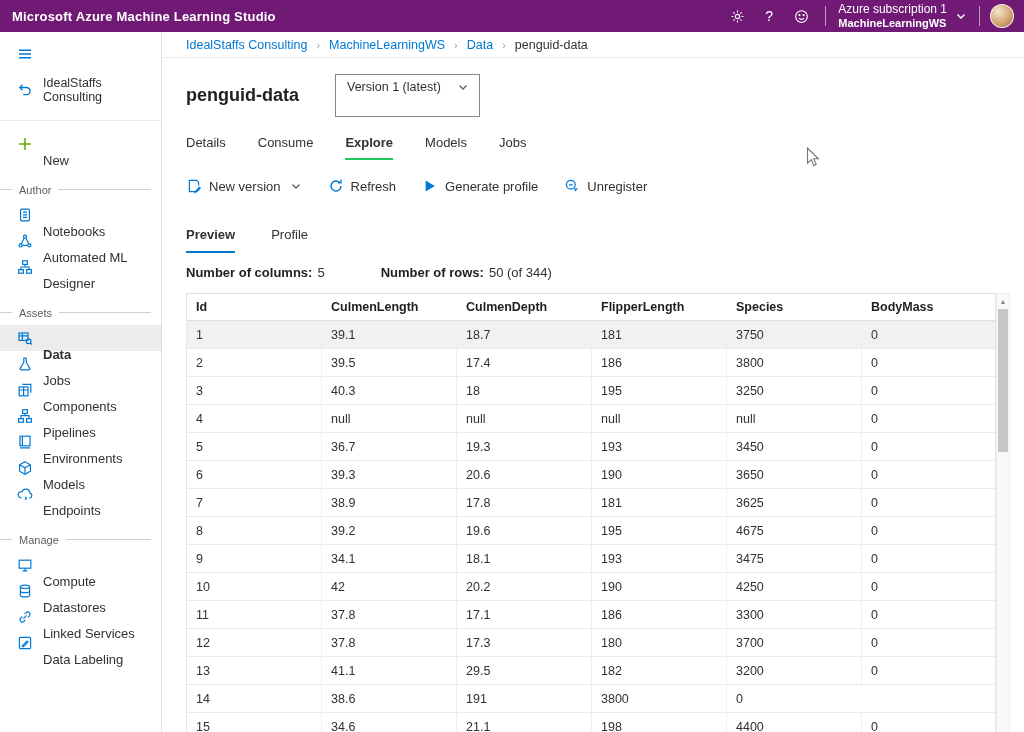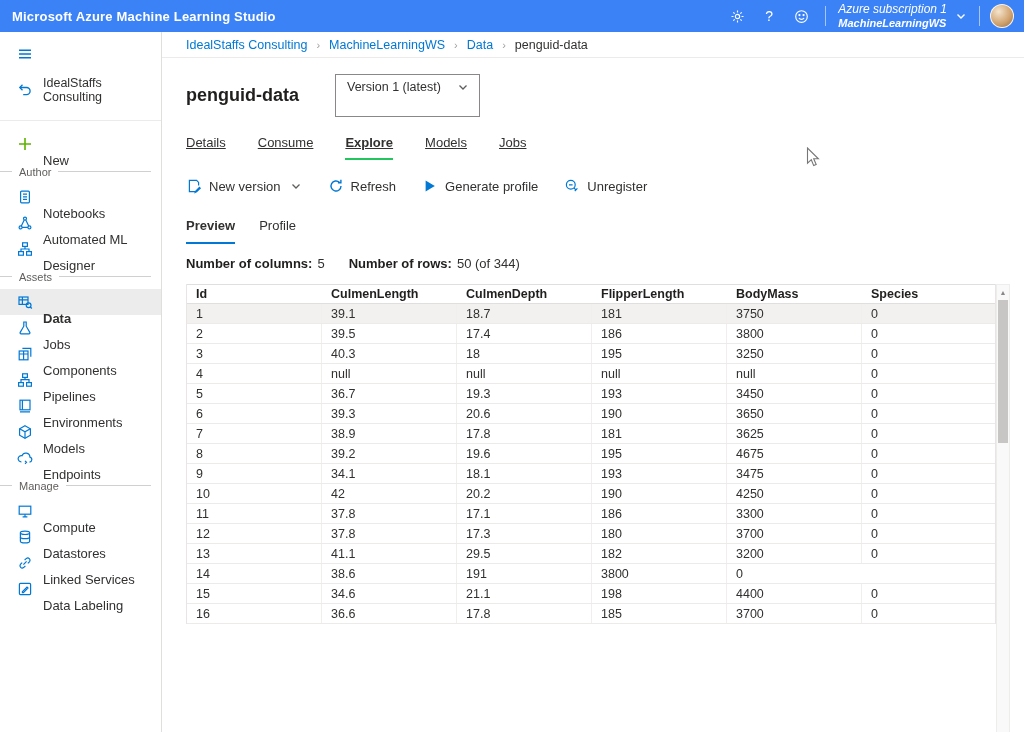--- a/index.html
+++ b/index.html
@@ -5,27 +5,27 @@
   * { box-sizing: border-box; }
   html,body { margin:0; padding:0; }
   body {
     width:1024px; height:732px; overflow:hidden; position:relative;
     font-family:"Liberation Sans", sans-serif; font-size:13px; color:#323130; background:#fff;
   }
   .icon { display:inline-flex; width:16px; height:16px; flex:none; }
   .icon svg { width:100%; height:100%; }
 
   
-  .topbar { height:32px; background:#3b82f6; display:flex; align-items:center; color:#fff; }
+  .topbar { height:32px; background:#701a75; display:flex; align-items:center; color:#fff; }
   .topbar-title { font-weight:700; font-size:13px; padding-left:12px; flex:1; letter-spacing:.2px; }
   .top-iconbtn { width:32px; height:32px; display:flex; align-items:center; justify-content:center; cursor:pointer; }
   .top-iconbtn .icon { width:15px; height:15px; }
   .top-help { font-size:14px; font-weight:400; }
   .top-divider { width:1px; height:20px; background:rgba(255,255,255,.55); margin:0 8px; }
-  .subscription { display:flex; align-items:center; gap:8px; cursor:pointer; padding:0 4px;font-style:italic; }
+  .subscription { display:flex; align-items:center; gap:8px; cursor:pointer; padding:0 4px; }
   .sub-text { display:flex; flex-direction:column; line-height:1.15; }
   .sub-line1 { font-size:12px; }
   .sub-line2 { font-size:11px; font-weight:700; }
   .chev { display:inline-flex; width:12px; height:12px; }
   .avatar { width:24px; height:24px; border-radius:50%; margin:0 10px 0 2px;
     background:radial-gradient(circle at 35% 30%, #f4e4cd, #cfa06b 60%, #8a6a45); 
     border:1.5px solid rgba(255,255,255,.9); cursor:pointer; }
 
   
   .layout { display:flex; height:700px; }
@@ -33,60 +33,60 @@
   
   .sidebar { width:162px; flex:none; background:#fff; border-right:1px solid #e1dfdd; padding-top:6px; }
   .side-burger { padding:8px 0 6px 17px; cursor:pointer; }
   .side-workspace { display:flex; align-items:center; gap:10px; padding:5px 0 10px 17px; cursor:pointer; }
   .side-workspace span { font-size:12.5px; }
   .side-divider { height:1px; background:#edebe9; margin:6px 0 10px 0; }
   .side-item { display:flex; align-items:center; gap:10px; height:26px; padding-left:17px; cursor:pointer; }
   .side-item span.lbl { font-size:13px; color:#323130; white-space:nowrap;margin-top:33px; }
   .side-item.selected { background:#ececec; }
   .side-item.selected span.lbl { font-weight:700; }
-  .side-section { display:flex; align-items:center; height:25px; margin-top:2px;text-align:center; }
+  .side-section { display:flex; align-items:center; height:25px; margin-top:20px;text-align:center; }
   .side-section .line { height:1px; background:#d2d0ce; }
   .side-section .l1 { width:12px; margin-right:7px; }
   .side-section .l2 { flex:1; margin-left:7px; margin-right:10px; }
   .side-section-label { font-size:11px; color:#605e5c; }
 
   
   .main { flex:1; position:relative; background:#fff; }
   .breadcrumb { height:26px; display:flex; align-items:center; padding-left:24px; border-bottom:1px solid #edebe9; gap:9px; }
   .crumb { font-size:12.5px; }
   .crumb.link { color:#0078d4; cursor:pointer; }
   .crumb.current { color:#323130; }
   .crumb-sep { color:#a19f9d; font-size:11px; }
 
   .title-row { display:flex; align-items:center; gap:36px; padding:16px 0 0 24px; }
   .page-title { font-size:18px; font-weight:700; color:#201f1e; }
   .version-select { border:1px solid #8a8886; background:#fff; padding:5px 10px 22px 11px;
     display:flex; align-items:center; gap:16px; font-size:12.5px; color:#323130; cursor:pointer; }
   .version-select .chev { color:#605e5c; }
 
   .tabs { display:flex; gap:32px; padding-left:24px; margin-top:18px; }
-  .tab { padding-bottom:8px; cursor:pointer; color:#323130; border-bottom:2px solid transparent;text-decoration:underline; }
+  .tab { padding-bottom:8px; cursor:pointer; color:#323130; border-bottom:2px solid transparent; }
   .tab.active { font-weight:700; border-bottom:2px solid #22c55e; }
 
   .toolbar { display:flex; gap:26px; padding-left:24px; margin-top:11px; height:30px; align-items:center; }
   .toolbar-btn { display:flex; align-items:center; gap:7px; cursor:pointer; color:#323130; }
   .toolbar-btn .chev { color:#605e5c; margin-left:2px; }
 
-  .subtabs { display:flex; gap:24px; padding-left:24px; margin-top:17px; }
+  .subtabs { display:flex; gap:36px; padding-left:24px; margin-top:26px; }
   .subtab { padding-bottom:9px; cursor:pointer; border-bottom:2px solid transparent; }
   .subtab.active { font-weight:700; border-bottom:2px solid #0078d4; }
 
-  .summary { display:flex; gap:24px; padding-left:24px; margin-top:12px; font-size:13px; }
+  .summary { display:flex; gap:56px; padding-left:24px; margin-top:12px; font-size:13px; }
   .summary b { color:#201f1e; }
   .summary .val { margin-left:5px; }
 
   
   .table-wrap { position:relative; margin:13px 0 0 24px; width:824px; height:478px; overflow:hidden; }
   .t-grid { width:810px; border-left:1px solid #e8e6e4; border-right:1px solid #e8e6e4; }
-  .t-row, .t-head { display:grid; grid-template-columns:repeat(6, 135px); height:20px; }
+  .t-row, .t-head { display:grid; grid-template-columns:repeat(6, 135px); height:28px; }
   .t-head { border-top:1px solid #e1dfdd; border-bottom:1px solid #e1dfdd; font-weight:700; color:#201f1e; }
   .t-row { border-bottom:1px solid #edebe9; background:#fff; }
   .t-row.hl { background:#f2f1f0; }
   .t-cell, .t-hcell { display:flex; align-items:center; padding-left:9px; font-size:12.5px; overflow:hidden; white-space:nowrap; }
   .t-row .t-cell { border-right:1px solid #f0efed; }
   .t-row .t-cell:last-child { border-right:none; }
 
   .t-scrollbar { position:absolute; top:0; right:0; width:14px; height:478px; background:#f9f9f9; border:1px solid #eeedec; }
   .sb-arrow { position:absolute; left:0; width:12px; height:14px; display:flex; align-items:center; justify-content:center;
     color:#8a8886; font-size:7px; cursor:pointer; }
@@ -404,22 +404,22 @@
       <span><b>Number of rows:</b><span class="val">50 (of 344)</span></span>
     </div>
 
     <div class="table-wrap">
       <div class="t-grid" id="tgrid">
           <div class="t-head">
             <div class="t-hcell">Id</div>
             <div class="t-hcell">CulmenLength</div>
             <div class="t-hcell">CulmenDepth</div>
             <div class="t-hcell">FlipperLength</div>
+            <div class="t-hcell">Species</div>
             <div class="t-hcell">BodyMass</div>
-            <div class="t-hcell">Species</div>
           </div>
           <div class="t-row hl">
             <div class="t-cell">1</div>
             <div class="t-cell">39.1</div>
             <div class="t-cell">18.7</div>
             <div class="t-cell">181</div>
             <div class="t-cell">3750</div>
             <div class="t-cell">0</div>
           </div>
           <div class="t-row">

